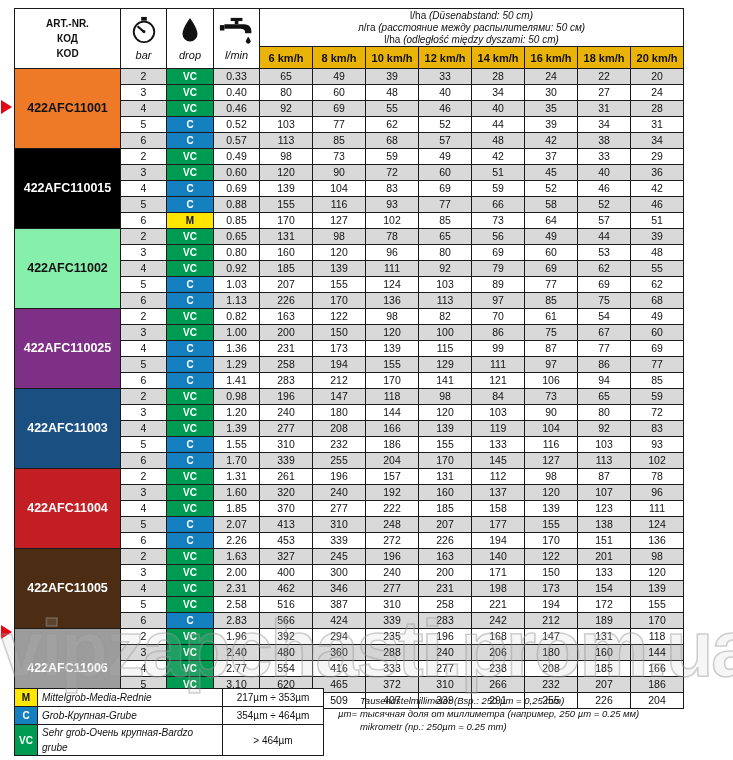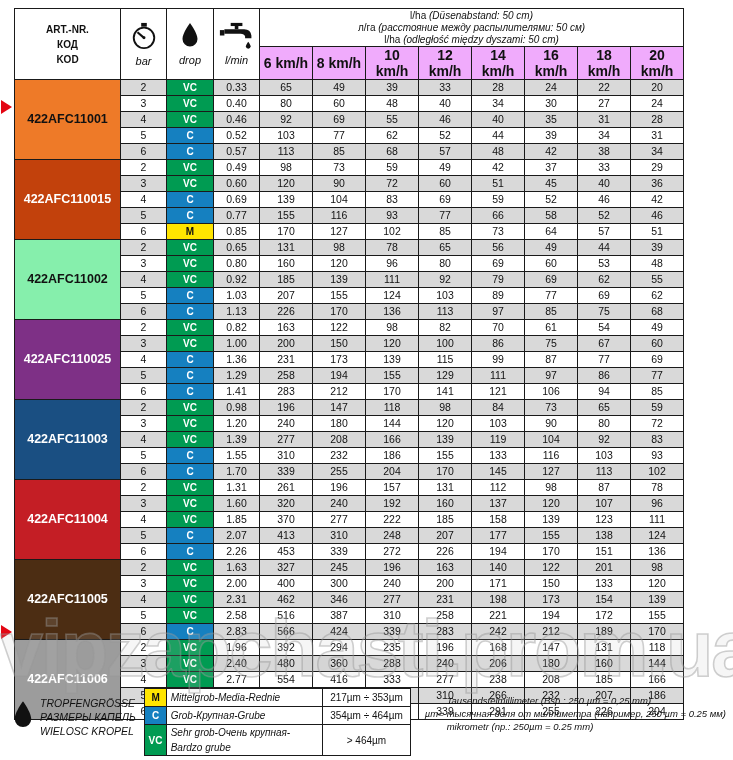--- a/index.html
+++ b/index.html
@@ -9,21 +9,21 @@
 
   
   table.main{position:absolute;left:14px;top:8px;border-collapse:collapse;table-layout:fixed;
              width:669px;}
   table.main th,table.main td{border:1px solid #1a1a1a;padding:0;text-align:center;overflow:hidden;}
   th.art-head{font-size:10px;font-weight:bold;line-height:15px;background:#fff;}
   th.icon-head{background:#fff;vertical-align:middle;}
   th.icon-head .unit{display:block;font-style:italic;font-weight:normal;font-size:11px;line-height:12px;margin-top:1px;}
   th.lha-head{background:#fff;font-weight:normal;font-size:10px;line-height:12px;height:37px;vertical-align:middle;}
   th.lha-head .paren{font-style:italic;text-align:center;}
-  th.speed-head{background:#f0abfc;font-size:14px;font-weight:bold;height:21px;}
+  th.speed-head{background:#eab308;font-size:11px;font-weight:bold;height:21px;}
   tbody td{font-size:10.5px;line-height:15px;height:15px;background:#fff;}
   tr.stripe td{background:#d9d9d9;}
   td.art{font-weight:bold;font-size:12.5px;}
   td.badge{font-weight:bold;font-size:10px;color:#fff;}
 
   
   .arrow{position:absolute;width:0;height:0;border-top:7px solid transparent;
          border-bottom:7px solid transparent;}
 
   
@@ -174,21 +174,21 @@
           <td>113</td>
           <td>85</td>
           <td>68</td>
           <td>57</td>
           <td>48</td>
           <td>42</td>
           <td>38</td>
           <td>34</td>
         </tr>
         <tr>
-          <td class="art" rowspan="5" style="background: #c2410c; color: rgb(255, 255, 255);">422AFC110015</td>
+          <td class="art" rowspan="5" style="background: #000000; color: rgb(255, 255, 255);">422AFC110015</td>
           <td>2</td>
           <td class="badge" style="background: rgb(0, 155, 82); color: rgb(255, 255, 255);">VC</td>
           <td>0.49</td>
           <td>98</td>
           <td>73</td>
           <td>59</td>
           <td>49</td>
           <td>42</td>
           <td>37</td>
           <td>33</td>
@@ -216,21 +216,21 @@
           <td>83</td>
           <td>69</td>
           <td>59</td>
           <td>52</td>
           <td>46</td>
           <td>42</td>
         </tr>
         <tr class="stripe">
           <td>5</td>
           <td class="badge" style="background: rgb(21, 128, 192); color: rgb(255, 255, 255);">C</td>
-          <td>0.77</td>
+          <td>0.88</td>
           <td>155</td>
           <td>116</td>
           <td>93</td>
           <td>77</td>
           <td>66</td>
           <td>58</td>
           <td>52</td>
           <td>46</td>
         </tr>
         <tr>
@@ -646,32 +646,20 @@
   </table>
 
   <div id="arrows">
       <div class="arrow" style="border-left: 11px solid rgb(227, 6, 19); left: 1px; top: 99.5px;"></div>
       <div class="arrow" style="border-left: 11px solid rgb(227, 6, 19); left: 1px; top: 624.5px;"></div>
     </div>
 
   <div class="watermark">vipzapchasti.prom.ua</div>
 
   <div class="footer">
-    <div class="dropsize">
-      <span>
-        <svg width="22" height="30" viewBox="0 0 20 27">
-            <path d="M10 1 C10 1 2.5 11 2.5 17 a7.5 7.5 0 0 0 15 0 C17.5 11 10 1 10 1 Z" fill="#111"></path>
-          </svg>
-      </span>
-      <span class="lines">
-        <span>TROPFENGRÖSSE</span><br>
-        <span>РАЗМЕРЫ КАПЕЛЬ</span><br>
-        <span>WIELOSC KROPEL</span>
-      </span>
-    </div>
     <table class="legend">
       <tbody id="legend-body">
           <tr>
             <td class="lbadge" style="background: rgb(255, 229, 0); color: rgb(17, 17, 17);">M</td>
             <td class="ldesc">Mittelgrob-Media-Rednie</td>
             <td class="lrange">217µm ÷ 353µm</td>
           </tr>
           <tr>
             <td class="lbadge" style="background: rgb(21, 128, 192); color: rgb(255, 255, 255);">C</td>
             <td class="ldesc">Grob-Крупная-Grube</td>

